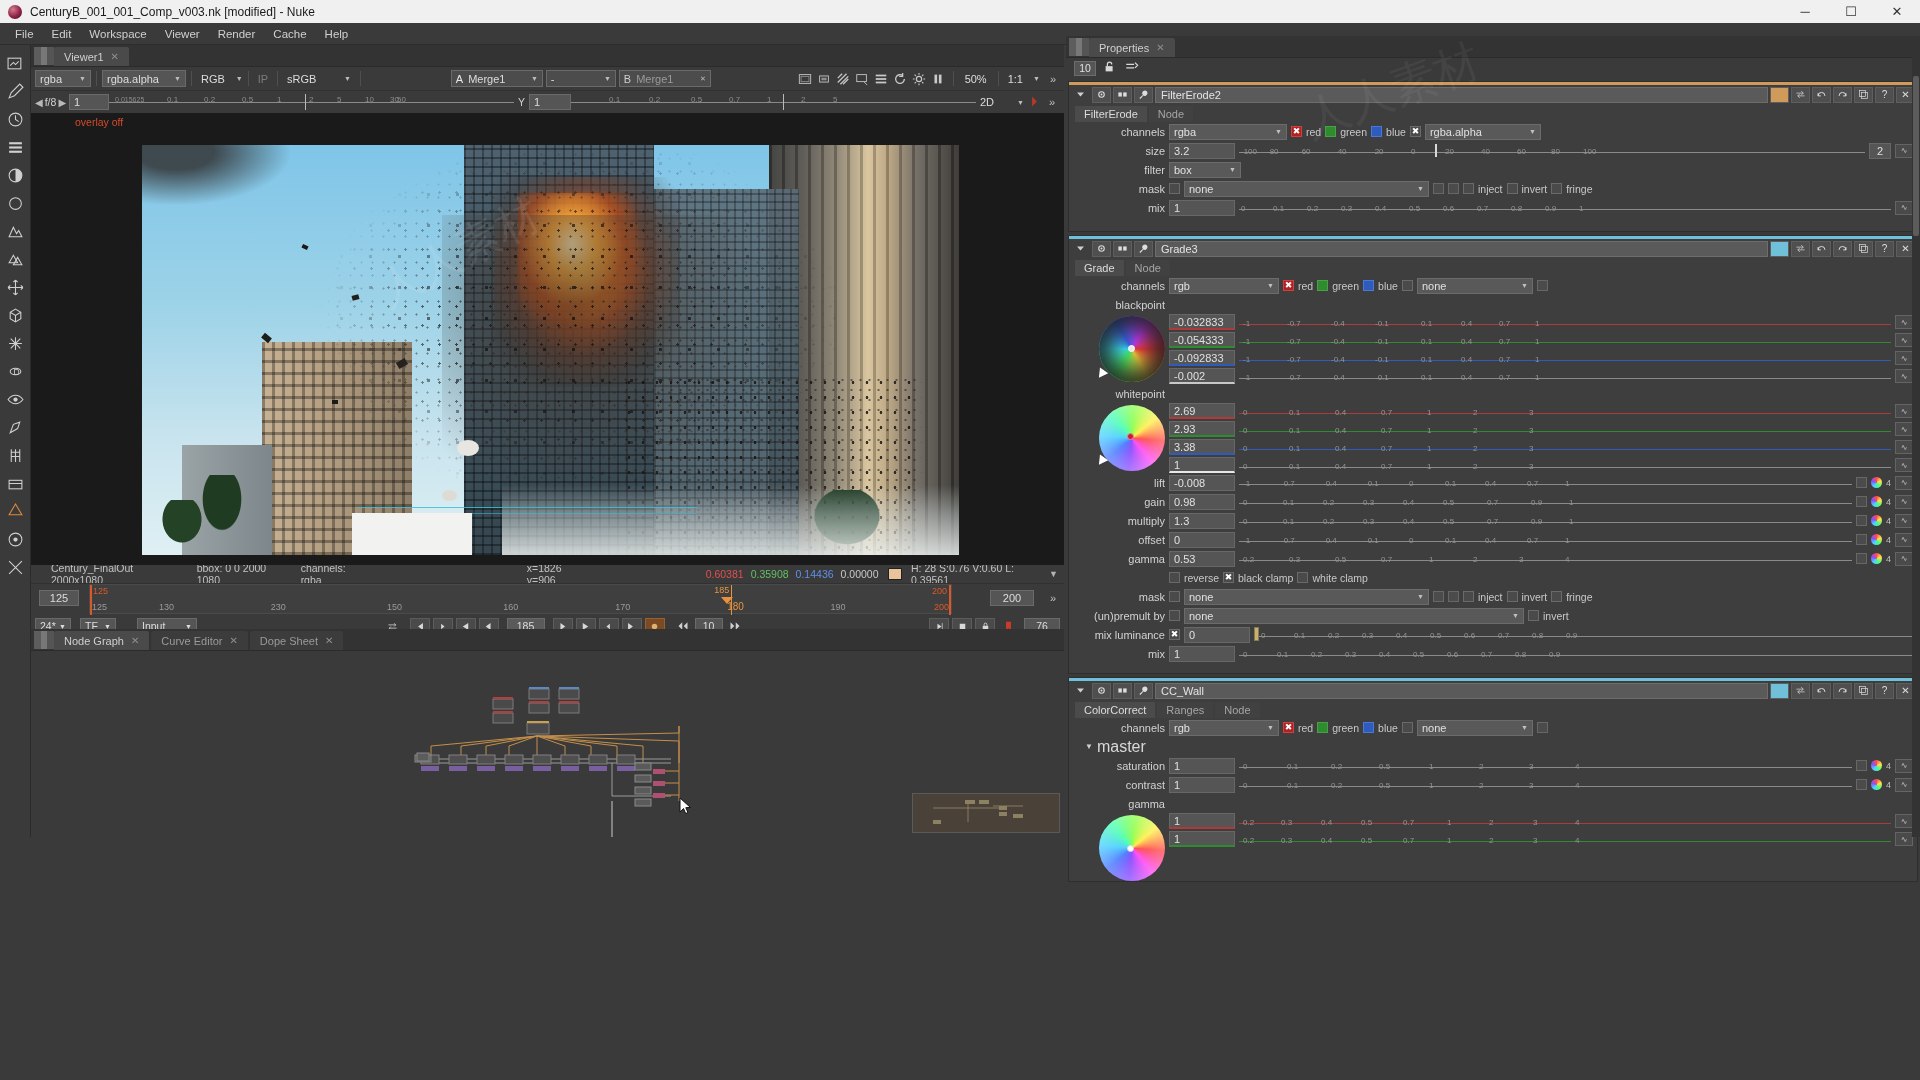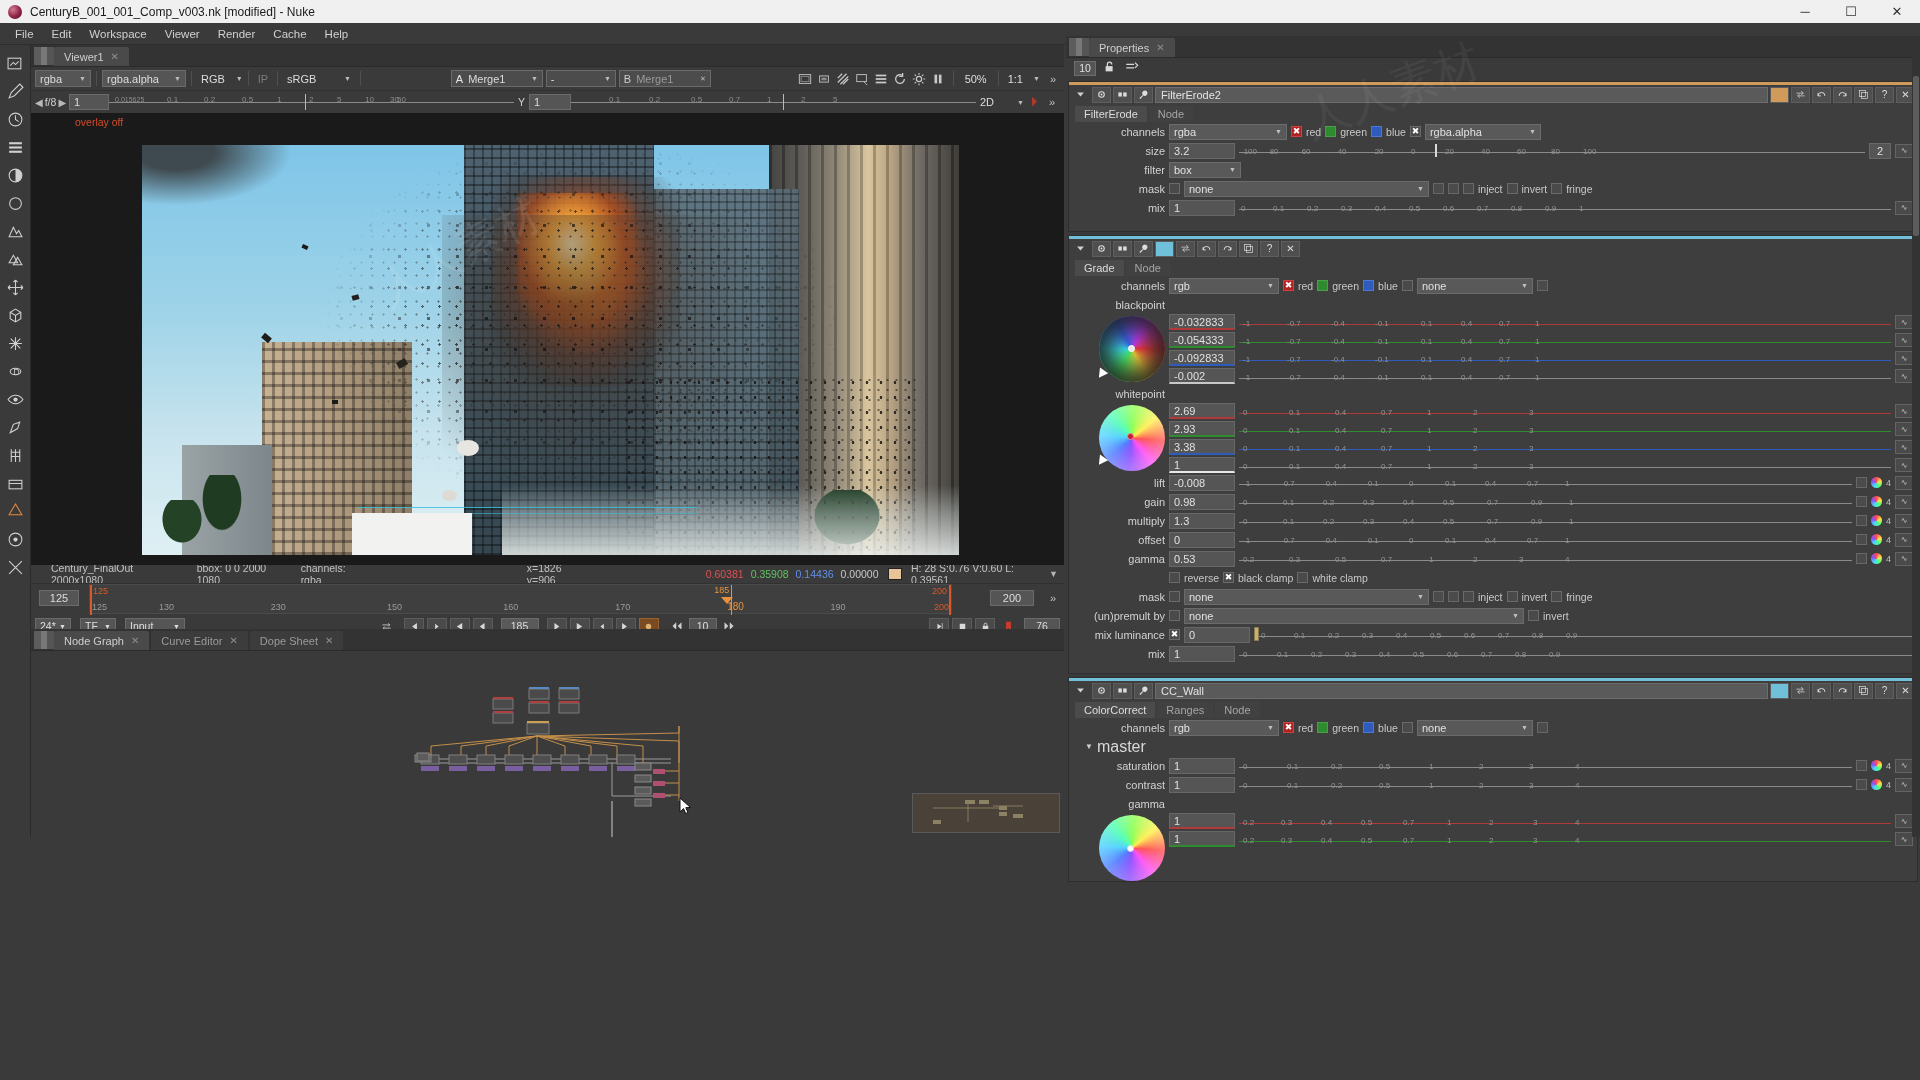--- a/index.html
+++ b/index.html
@@ -568,21 +568,21 @@
 
     <div class="transport">
       <div class="tb-small" style="width:36px">
         <span>24*</span>
         <span style="margin-left:auto;font-size:7px">▼</span>
       </div>
       <div class="tb-small" style="width:36px;margin-left:6px">
         <span>TF</span>
         <span style="margin-left:auto;font-size:7px">▼</span>
       </div>
-      <div class="tb-small" style="width:60px;margin-left:6px">
+      <div class="tb-small" style="width:60px;margin-left:18px">
         <span>Input</span>
         <span style="margin-left:auto;font-size:7px">▼</span>
       </div>
       <div style="flex:1"></div>
       <div style="width:20px;height:17px;display:flex;align-items:center;justify-content:center">
         <svg viewBox="0 0 16 16" style="width:13px;height:13px;fill:none;stroke:#d0d0d0">
             <path d="M3 6h9M12 6l-2-2M12 6l-2 2M13 10H4M4 10l2-2M4 10l2 2"></path>
           </svg>
       </div>
       <div class="pbtn" style="margin-left:4px">
@@ -1008,20 +1008,21 @@
             <svg viewBox="0 0 16 16">
               <rect x="2" y="5" width="5" height="6" fill="#ddd"></rect>
               <rect x="9" y="5" width="5" height="6" fill="#ddd"></rect>
             </svg>
           </div>
         <div class="hbtn">
             <svg viewBox="0 0 16 16">
               <path d="M10 2a4 4 0 00-3 6.6L2 13l1.5 1.5 4.4-5A4 4 0 1010 2z" fill="#ddd"></path>
             </svg>
           </div>
+        <div class="namefield">Grade3</div>
         <div class="hbtn" style="background:#6fc0d8"></div>
         <div class="hbtn">
             <svg viewBox="0 0 16 16">
               <path d="M2 6h10M9 3l3 3-3 3M14 10H4M7 7L4 10l3 3" stroke="#ddd" fill="none"></path>
             </svg>
           </div>
         <div class="hbtn">
             <svg viewBox="0 0 16 16">
               <path d="M13 10a5 5 0 00-10 0" fill="none" stroke="#ddd" stroke-width="1.4"></path>
               <path d="M3 6v4h4" fill="none" stroke="#ddd" stroke-width="1.4"></path>

